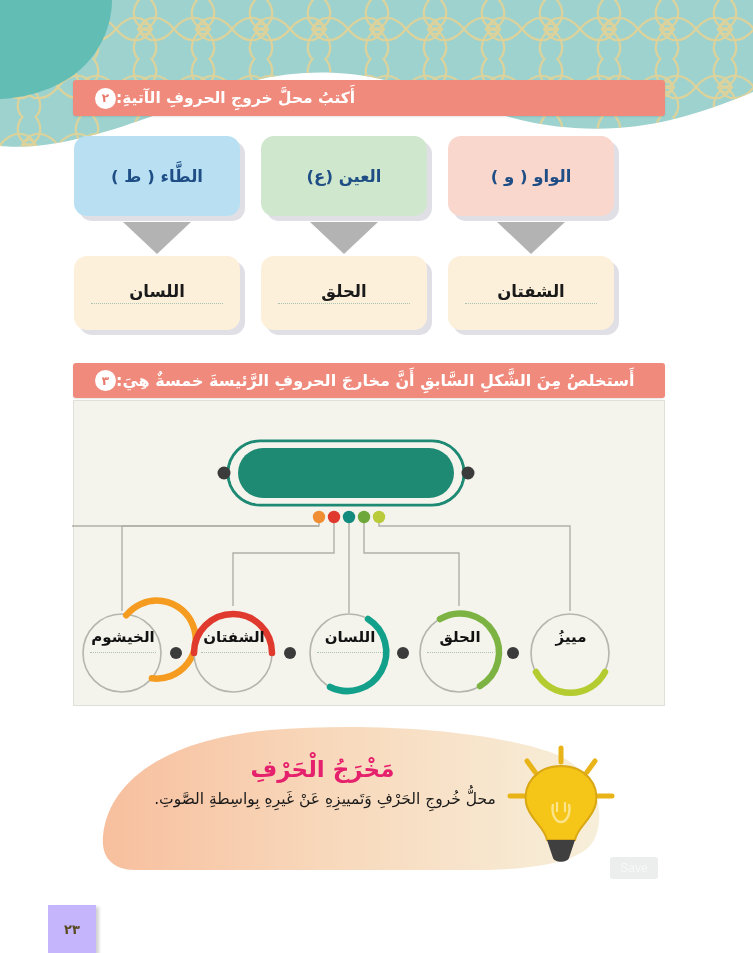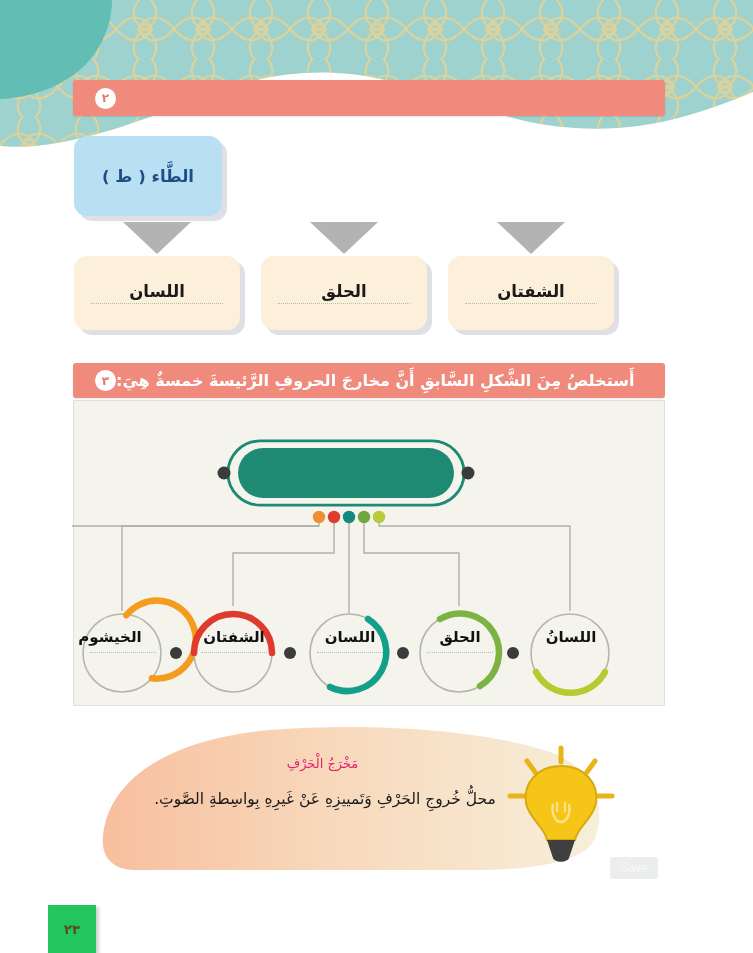--- a/index.html
+++ b/index.html
@@ -53,21 +53,21 @@
     color: #ffffff;
     font-size: 15.5px;
     font-weight: bold;
     white-space: nowrap;
     letter-spacing: .2px;
   }
 
   
   .letterbox {
     position: absolute;
-    width: 148px; height: 80px;
+    width: 166px; height: 80px;
     border-radius: 13px;
     display: flex; align-items: center; justify-content: center;
     box-shadow: 5px 5px 0 rgba(120,110,140,.22);
     color: #1f4e86;
     font-size: 16.5px;
     font-weight: bold;
   }
   .lb-blue  { background: #b9e0f2; }
   .lb-green { background: #cfe8cd; }
   .lb-pink  { background: #f9d7cd; }
@@ -141,22 +141,22 @@
   .blobwrap {
     position: absolute;
     left: 95px; top: 718px;
     width: 580px; height: 165px;
   }
   .blob-title {
     position: absolute;
     left: 0; top: 38px; width: 455px;
     text-align: center;
     color: #e5206d;
-    font-size: 13px;
-    font-weight: normal;
+    font-size: 23px;
+    font-weight: bold;
   }
   .blob-text {
     position: absolute;
     left: 10px; top: 72px; width: 440px;
     text-align: center;
     color: #1a1a1a;
     font-size: 15.5px;
     font-weight: normal;
     direction: rtl;
   }
@@ -174,21 +174,21 @@
     font-family: "Liberation Sans", sans-serif;
     display: flex; align-items: center; justify-content: center;
     cursor: default;
   }
 
   
   .pagetab {
     position: absolute;
     left: 48px; top: 905px;
     width: 48px; height: 48px;
-    background: #22c55e;
+    background: #c4b5fd;
     display: flex; align-items: center; justify-content: center;
     color: #5a4a22;
     font-size: 13px;
     font-weight: bold;
     box-shadow: 3px 2px 3px rgba(0,0,0,.18);
   }
 </style>
 </head>
 <body>
 
@@ -218,22 +218,29 @@
       <g clip-path="url(#waveClip)">
         <rect x="0" y="0" width="753" height="150" fill="#9ed2ce"></rect>
         <rect x="0" y="0" width="753" height="150" fill="url(#islamicPat)"></rect>
       </g>
       <path d="M0 0 H112 C112 30, 96 62, 66 80 C46 92, 22 98, 0 99 Z" fill="#62bdb5"></path>
     </svg>
   </div>
 
   <div class="qbar" style="left:73px; top:80px; width:592px; height:36px;">
     <span class="qnum">٢</span>
-  </div>
-
+    <span class="qtext">أَكتبُ محلَّ خروجِ الحروفِ الآتيةِ:</span>
+  </div>
+
+  <div class="letterbox lb-pink" style="left:448px; top:136px;">
+    <span>الواو ( و )</span>
+  </div>
+  <div class="letterbox lb-green" style="left:261px; top:136px;">
+    <span>العين (ع)</span>
+  </div>
   <div class="letterbox lb-blue" style="left:74px; top:136px;">
     <span>الطَّاء ( ط )</span>
   </div>
 
   <div class="arrowdown" style="left:497px; top:222px;"></div>
   <div class="arrowdown" style="left:310px; top:222px;"></div>
   <div class="arrowdown" style="left:123px; top:222px;"></div>
 
   <div class="answerbox" style="left:448px; top:256px;">
     <span class="atxt">الشفتان</span>
@@ -310,33 +317,33 @@
           <circle cx="104" cy="252" r="6"></circle>
           <circle cx="218" cy="252" r="6"></circle>
           <circle cx="331" cy="252" r="6"></circle>
           <circle cx="441" cy="252" r="6"></circle>
         </g>
       </svg>
     </div>
   </div>
 
 
-  <div class="node-label" style="left:62px; top:628px;">الخيشوم</div>
+  <div class="node-label" style="left:75px; top:628px;">الخيشوم</div>
   <div class="node-line" style="left:90px; top:652px;"></div>
 
   <div class="node-label" style="left:186px; top:628px;">الشفتان</div>
   <div class="node-line" style="left:201px; top:652px;"></div>
 
   <div class="node-label" style="left:302px; top:628px;">اللسان</div>
   <div class="node-line" style="left:317px; top:652px;"></div>
 
   <div class="node-label" style="left:412px; top:628px;">الحلق</div>
   <div class="node-line" style="left:427px; top:652px;"></div>
 
-  <div class="node-label" style="left:523px; top:628px;">اللسانُ</div>
+  <div class="node-label" style="left:523px; top:628px;">مييزُ</div>
 
   <div class="blobwrap">
     <svg width="580" height="165" viewBox="0 0 580 165" xmlns="http://www.w3.org/2000/svg">
       <defs>
         <linearGradient id="blobGrad" x1="0" y1="0" x2="1" y2="0">
           <stop offset="0%" stop-color="#f7bf9e"></stop>
           <stop offset="45%" stop-color="#f8d8bb"></stop>
           <stop offset="100%" stop-color="#f7efda"></stop>
         </linearGradient>
       </defs>

